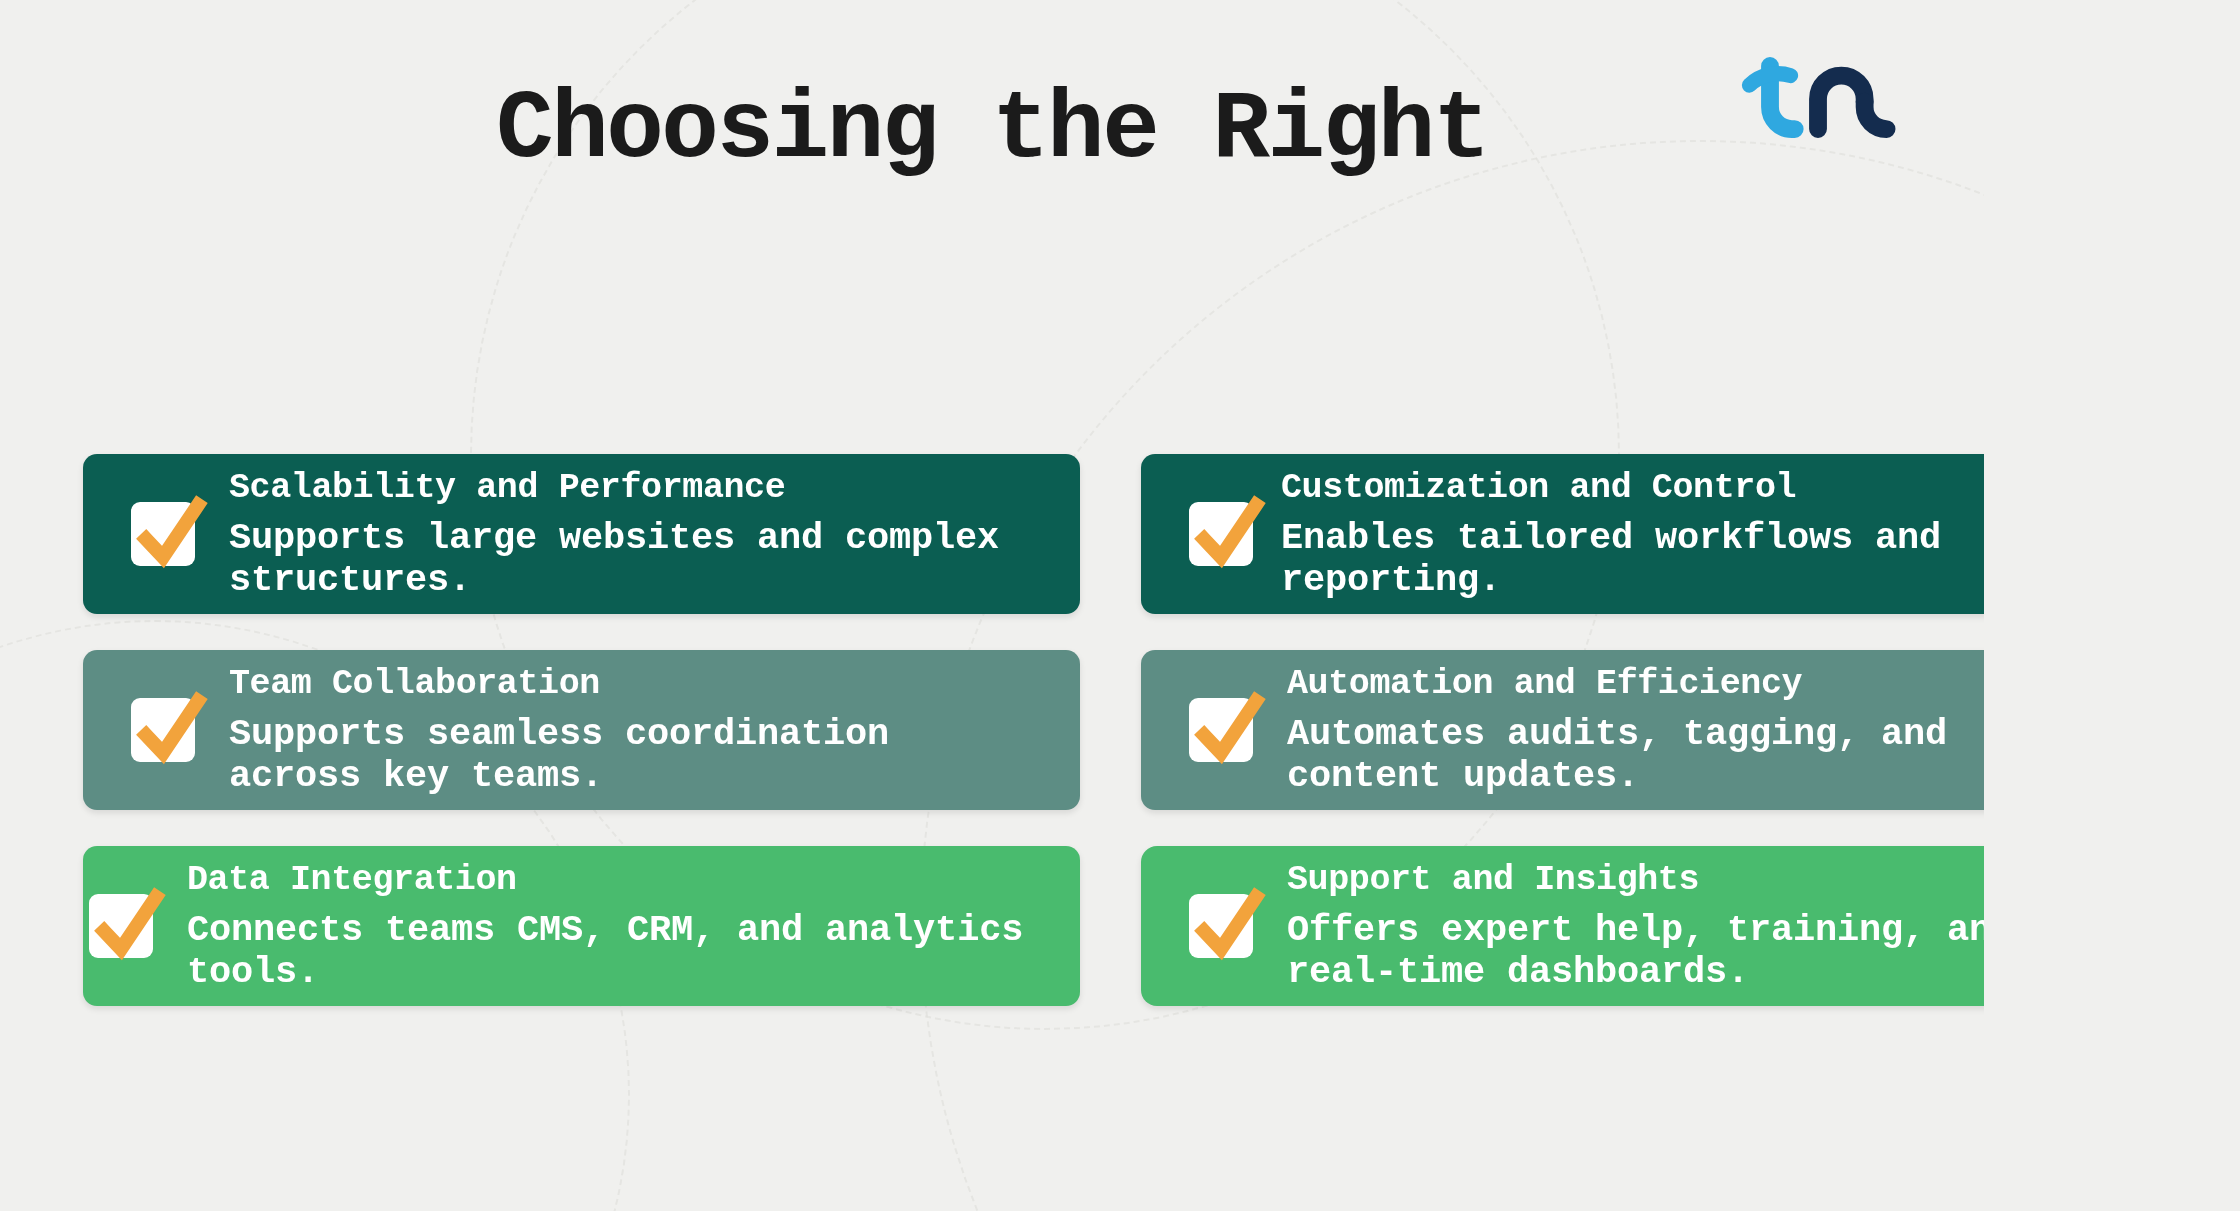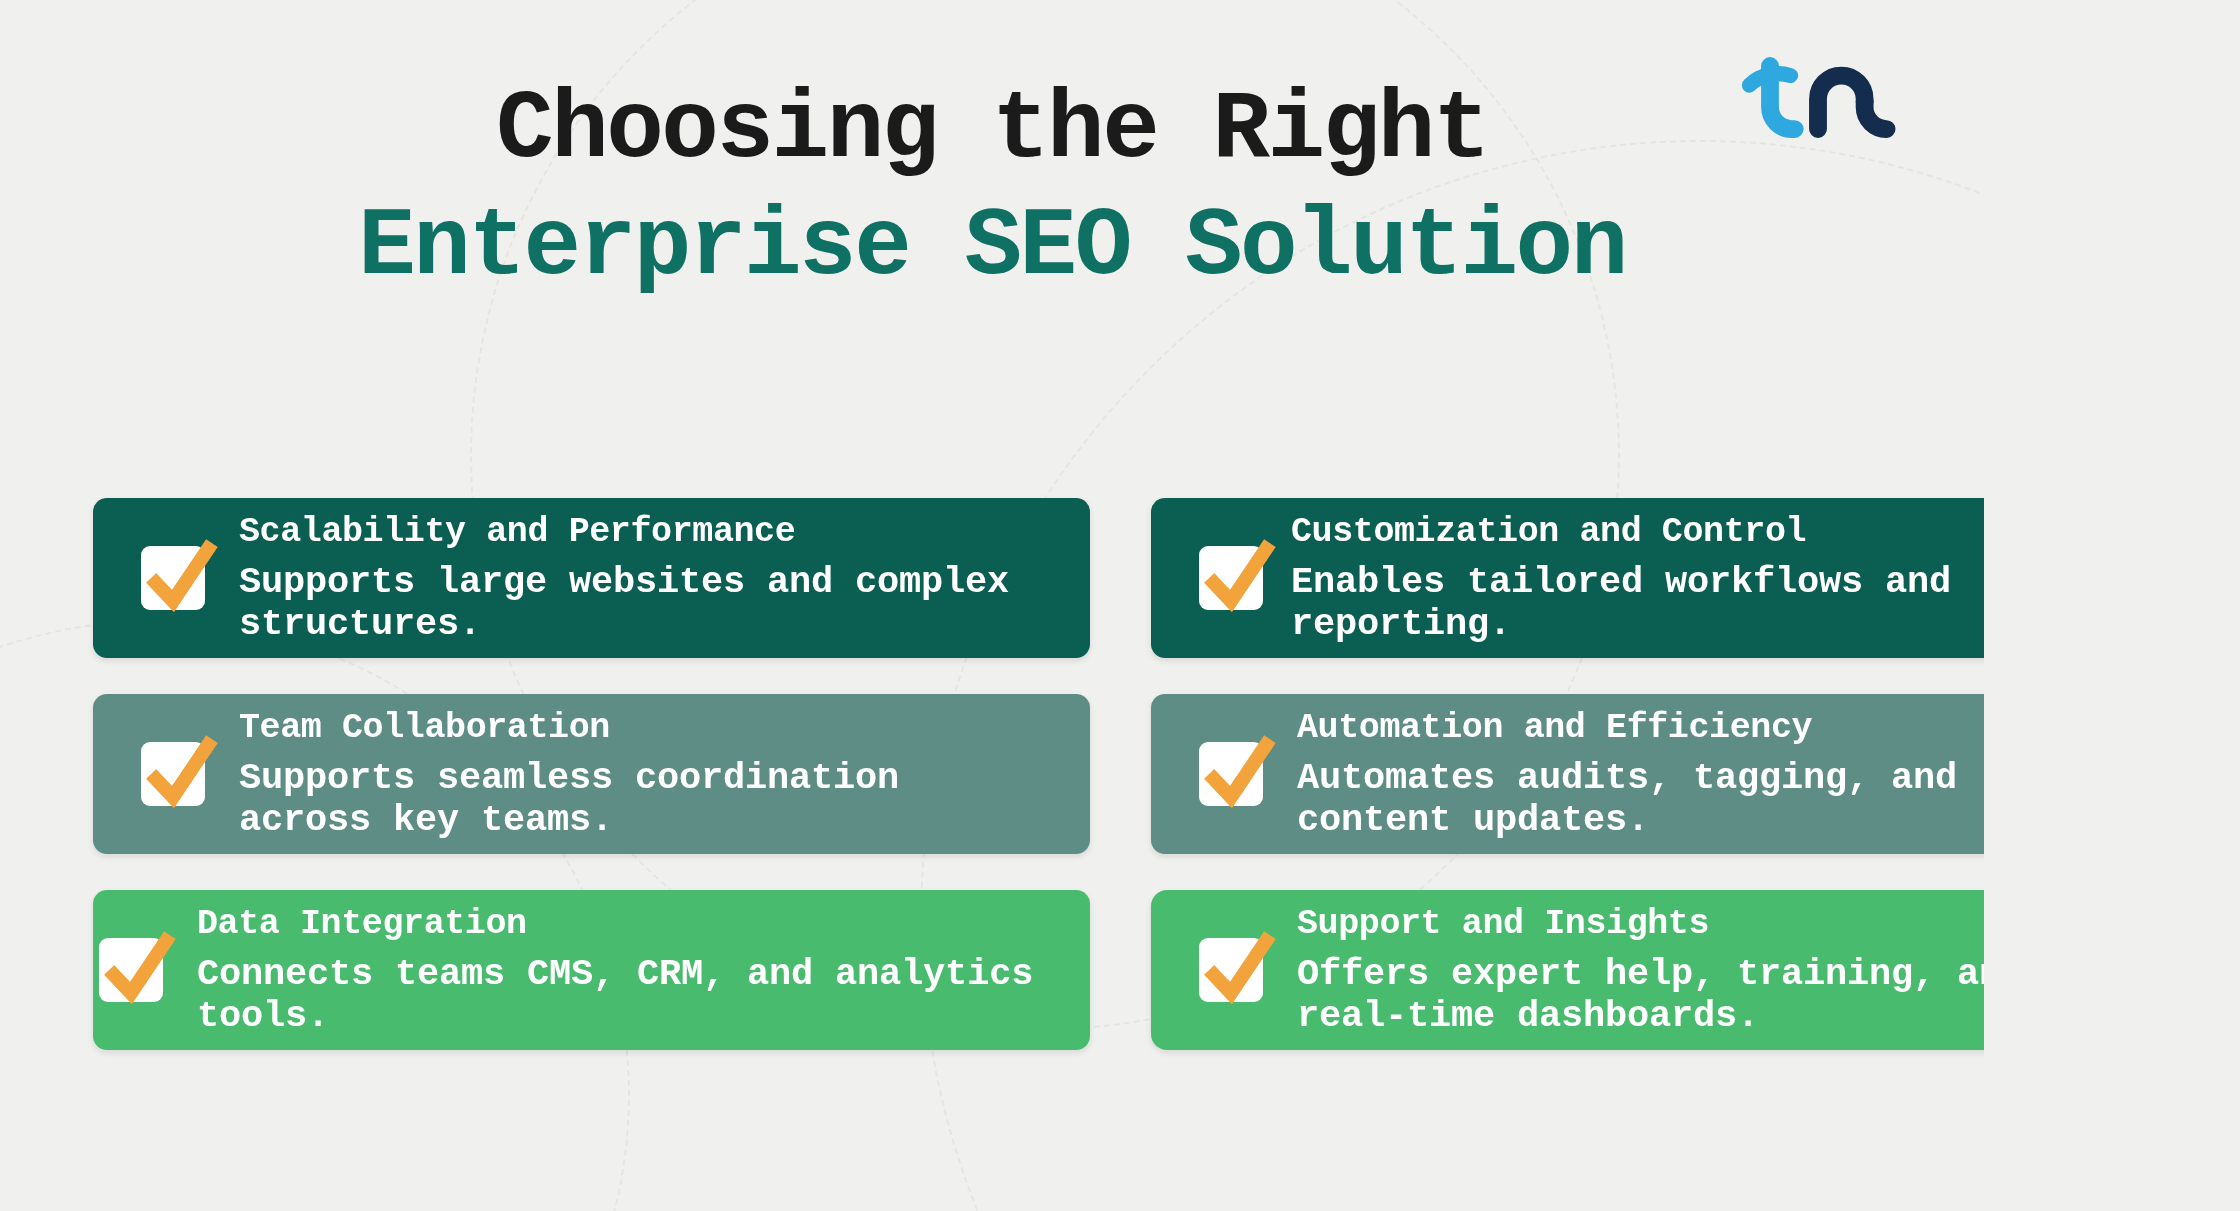--- a/index.html
+++ b/index.html
@@ -56,28 +56,27 @@
     width: 168px;
     height: 96px;
   }
   .logo svg { width: 100%; height: 100%; overflow: visible; }
   .logo .blue-stroke { stroke: var(--logo-blue, #2fa8e0); }
   .logo .navy-stroke { stroke: var(--logo-navy, #142c4e); }
 
   
   .grid {
     position: absolute;
-    left: 93px;
+    left: 83px;
     top: 454px;
     display: grid;
     grid-template-columns: 997px 995px;
     grid-auto-rows: 160px;
     column-gap: 61px;
     row-gap: 36px;
-    margin-top: 44px;
   }
   .card {
     display: flex;
     align-items: center;
     gap: 34px;
     padding: 0 40px 0 48px;
     border-radius: 14px;
     color: var(--card-text, #ffffff);
     box-shadow: 0 3px 6px rgba(0,0,0,0.10);
   }
@@ -122,21 +121,20 @@
 
 <div class="canvas">
 
   <div class="bg-arc arc1"></div>
   <div class="bg-arc arc2"></div>
   <div class="bg-arc arc3"></div>
 
   <header class="header">
     <h1>
       <span class="title-line t1">Choosing the Right</span>
-      <span class="title-line t2">Enterprise SEO Solution</span>
     </h1>
   </header>
 
   <div class="logo">
     <svg viewBox="0 0 120 70">
       <g fill="none" stroke-linecap="round">
         <path class="blue-stroke" d="M25 8 V38 a16 16 0 0 0 16 16 h2" stroke-width="13"></path>
         <path class="blue-stroke" d="M10 22 a30 30 0 0 1 30 -7" stroke-width="11"></path>
         <path class="navy-stroke" d="M60 54 V32 a17 17 0 0 1 34 0 v2" stroke-width="13"></path>
         <path class="navy-stroke" d="M94 34 v4 a16 16 0 0 0 16 16" stroke-width="13"></path>

